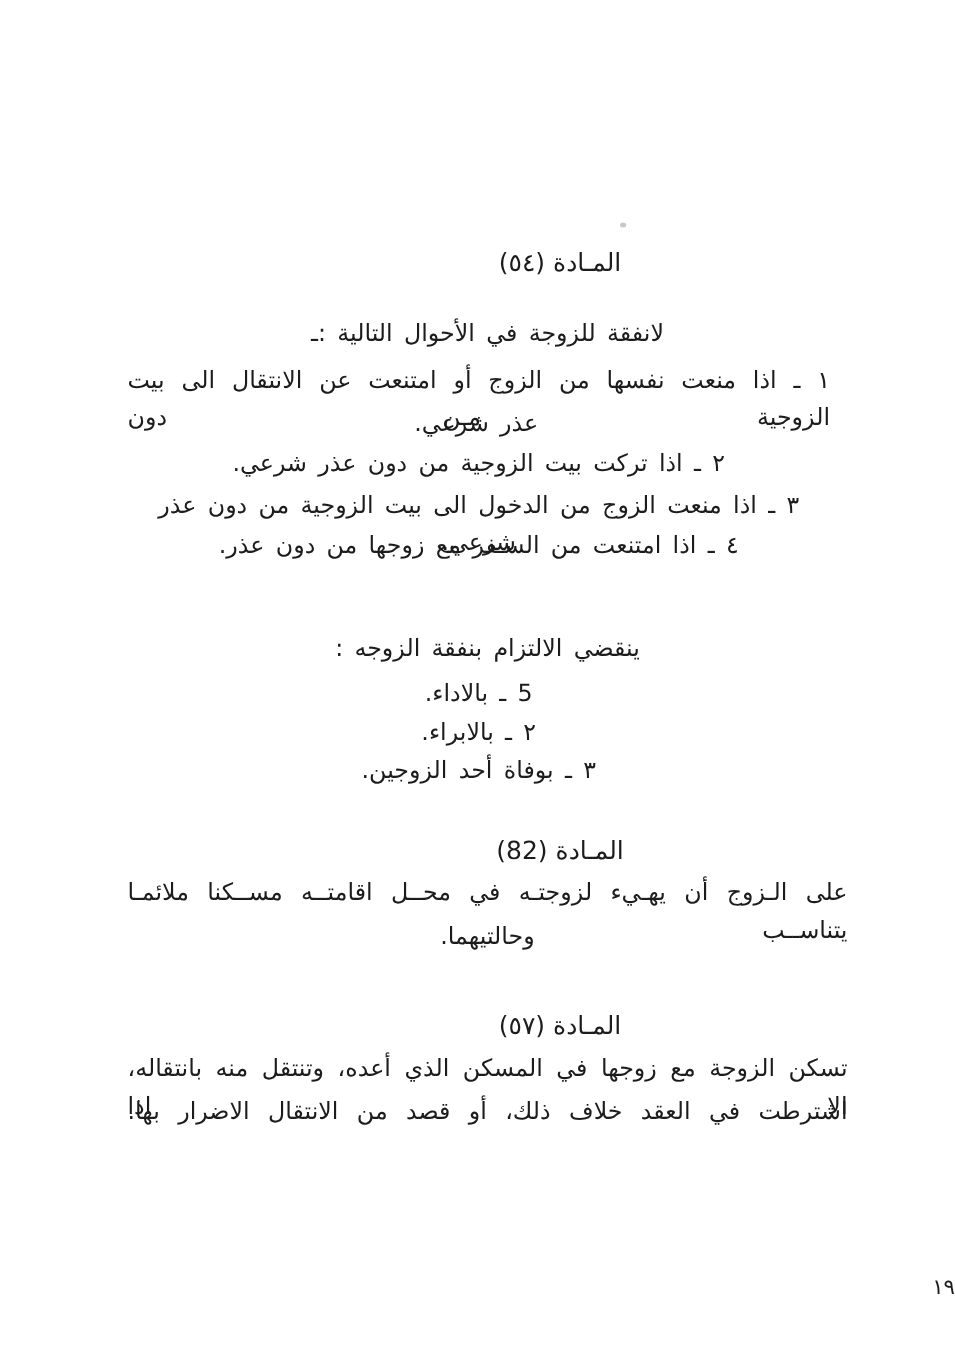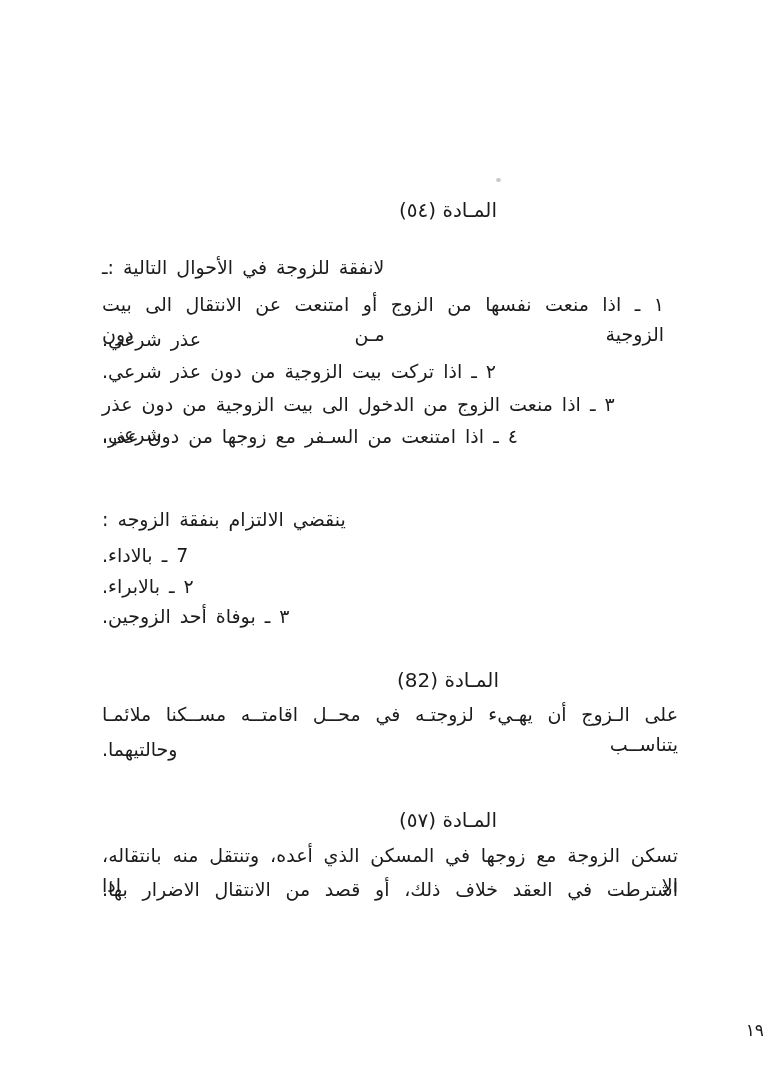--- a/index.html
+++ b/index.html
@@ -22,21 +22,21 @@
     text-align:center;
     font-size:20px;
     line-height:28px;
     letter-spacing:0.2px;
     white-space:nowrap;
   }
   .line{
     position:absolute;
     left:102px; right:86px;
     direction:rtl;
-    text-align:left;
+    text-align:center;
     font-size:19px;
     line-height:30px;
     word-spacing:3px;
   }
   .item{ padding-right:14px; }
   .cont{ padding-right:18px; }
   .j{
     text-align:justify;
     text-align-last:justify;
   }
@@ -66,21 +66,21 @@
 
   <div class="heading" style="top:196px">المـادة (٥٤)</div>
   <div class="line" style="top:252px">لانفقة للزوجة في الأحوال التالية :ـ</div>
   <div class="line item j" style="top:289px">١ ـ اذا منعت نفسها من الزوج أو امتنعت عن الانتقال الى بيت الزوجية  مـن دون</div>
   <div class="line cont" style="top:324px">عذر شرعي.</div>
   <div class="line item" style="top:356px">٢ ـ اذا تركت بيت الزوجية من دون عذر شرعي.</div>
   <div class="line item" style="top:389px">٣ ـ اذا منعت الزوج من الدخول الى بيت الزوجية من دون عذر شرعي.</div>
   <div class="line item" style="top:421px">٤ ـ اذا امتنعت من السـفر مع زوجها من دون عذر.</div>
 
   <div class="line" style="top:504px">ينقضي الالتزام بنفقة الزوجه :</div>
-  <div class="line item" style="top:540px">7 ـ بالاداء.</div>
+  <div class="line item" style="top:540px">5 ـ بالاداء.</div>
   <div class="line item" style="top:571px">٢ ـ بالابراء.</div>
   <div class="line item" style="top:601px">٣ ـ بوفاة أحد الزوجين.</div>
 
   <div class="heading" style="top:666px">المـادة (82)</div>
   <div class="line" style="top:734px">وحالتيهما.</div>
   <div class="line j" style="top:699px">على الـزوج أن يهـيء لزوجتـه في محــل اقامتــه مســكنا ملائمـا  يتناســب</div>
 
   <div class="heading" style="top:806px">المـادة (٥٧)</div>
   <div class="line j" style="top:840px">تسكن الزوجة مع زوجها في المسكن الذي أعده، وتنتقل منه  بانتقاله، الا  اذا</div>
   <div class="line j" style="top:874px">اشترطت في العقد خلاف ذلك، أو قصد من الانتقال  الاضرار بها.</div>

